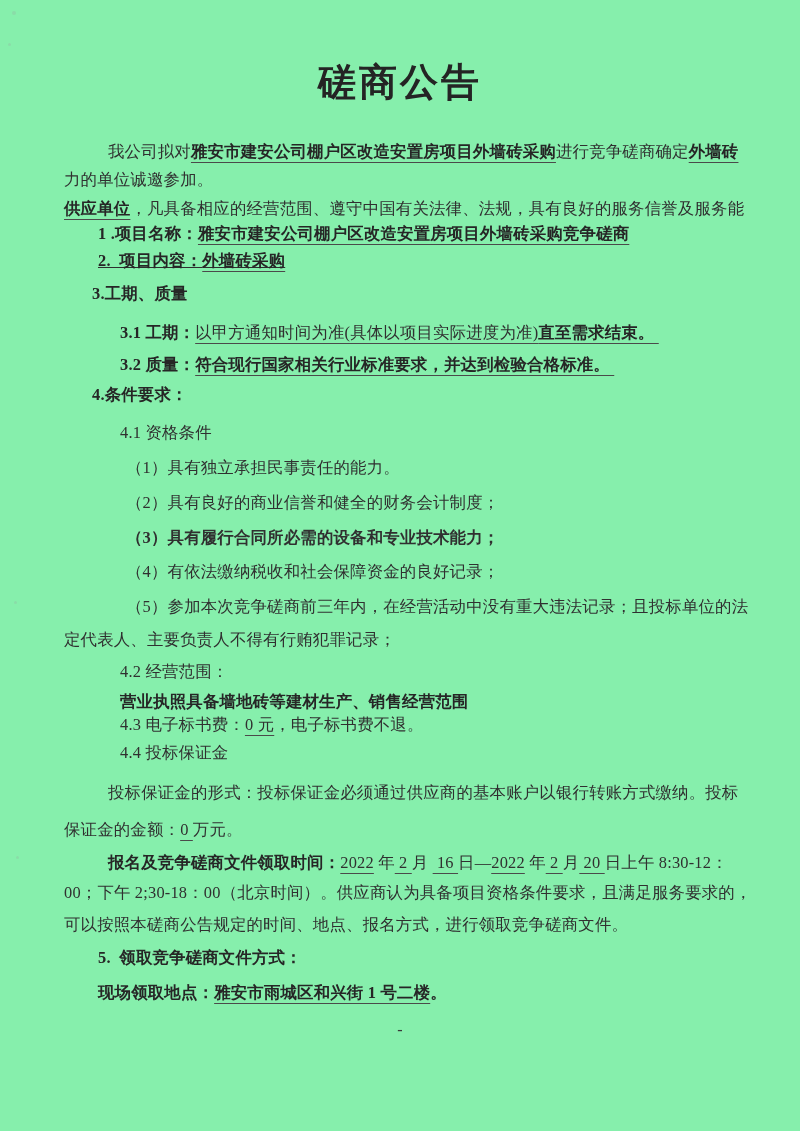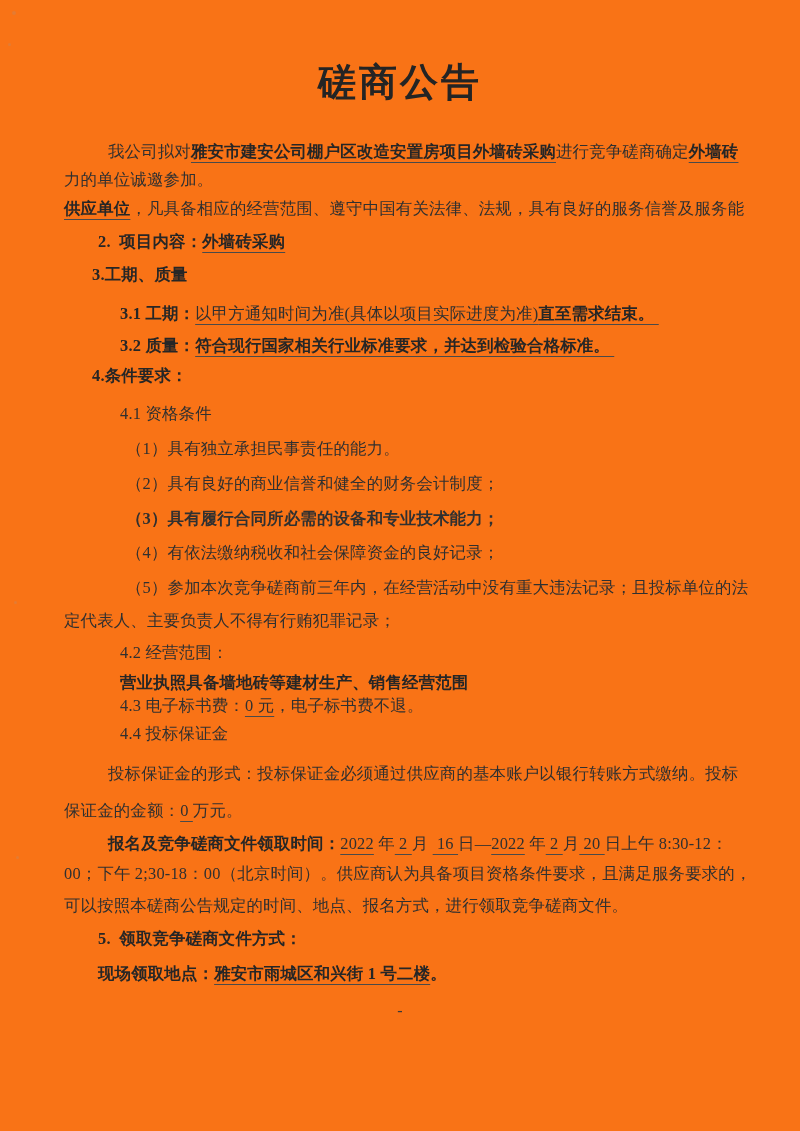--- a/index.html
+++ b/index.html
@@ -7,21 +7,21 @@
   body {
     width: 800px; height: 1131px;
     overflow: hidden;
     position: relative;
     font-family: "Liberation Serif", "DejaVu Serif", serif;
     color: #2e2e2e;
     -webkit-font-smoothing: antialiased;
   }
   .page {
     position: absolute; inset: 0;
-    background: #f97316;
+    background: #86efac;
   }
   .doc-title {
     margin-top: 57px;
     text-align: center;
     font-size: 38px;
     line-height: 50px;
     font-weight: 700;
     letter-spacing: 3px;
     color: #242424;
   }
@@ -60,21 +60,22 @@
 </head>
 <body>
 
 <div class="page">
   <h1 class="doc-title">磋商公告</h1>
 
   <div class="doc-body">
       <div class="line" style="margin-top: 0px; padding-left: 44px;"><span>我公司拟对</span><span class="b u">雅安市建安公司棚户区改造安置房项目外墙砖采购</span><span>进行竞争磋商确定</span><span class="b u">外墙砖</span></div>
       <div class="line" style="margin-top: 5px; padding-left: 0px;"><span>力的单位诚邀参加。</span></div>
       <div class="line" style="margin-top: 6px; padding-left: 0px;"><span class="b u">供应单位</span><span>，凡具备相应的经营范围、遵守中国有关法律、法规，具有良好的服务信誉及服务能</span></div>
-      <div class="line" style="margin-top: 10px; padding-left: 34px;"><span class="b">2.  项目内容：</span><span class="b u">外墙砖采购</span></div>
+      <div class="line" style="margin-top: 2px; padding-left: 34px;"><span class="b">1 .项目名称：</span><span class="b u">雅安市建安公司棚户区改造安置房项目外墙砖采购竞争磋商</span></div>
+      <div class="line" style="margin-top: 4px; padding-left: 34px; text-decoration: underline;"><span class="b">2.  项目内容：</span><span class="b u">外墙砖采购</span></div>
       <div class="line" style="margin-top: 10px; padding-left: 28px;"><span class="b">3.工期、质量</span></div>
       <div class="line" style="margin-top: 16px; padding-left: 56px;"><span class="b">3.1 工期：</span><span class="u">以甲方通知时间为准(具体以项目实际进度为准)</span><span class="b u">直至需求结束。 </span></div>
       <div class="line" style="margin-top: 9px; padding-left: 56px;"><span class="b">3.2 质量：</span><span class="b u">符合现行国家相关行业标准要求，并达到检验合格标准。 </span></div>
       <div class="line" style="margin-top: 7px; padding-left: 28px;"><span class="b">4.条件要求：</span></div>
       <div class="line" style="margin-top: 15px; padding-left: 56px;"><span>4.1 资格条件</span></div>
       <div class="line" style="margin-top: 12px; padding-left: 62px;"><span>（1）具有独立承担民事责任的能力。</span></div>
       <div class="line" style="margin-top: 12px; padding-left: 62px;"><span>（2）具有良好的商业信誉和健全的财务会计制度；</span></div>
       <div class="line" style="margin-top: 12px; padding-left: 62px; font-weight: bold;"><span>（3）具有履行合同所必需的设备和专业技术能力；</span></div>
       <div class="line" style="margin-top: 11px; padding-left: 62px;"><span>（4）有依法缴纳税收和社会保障资金的良好记录；</span></div>
       <div class="line" style="margin-top: 12px; padding-left: 62px;"><span>（5）参加本次竞争磋商前三年内，在经营活动中没有重大违法记录；且投标单位的法</span></div>

